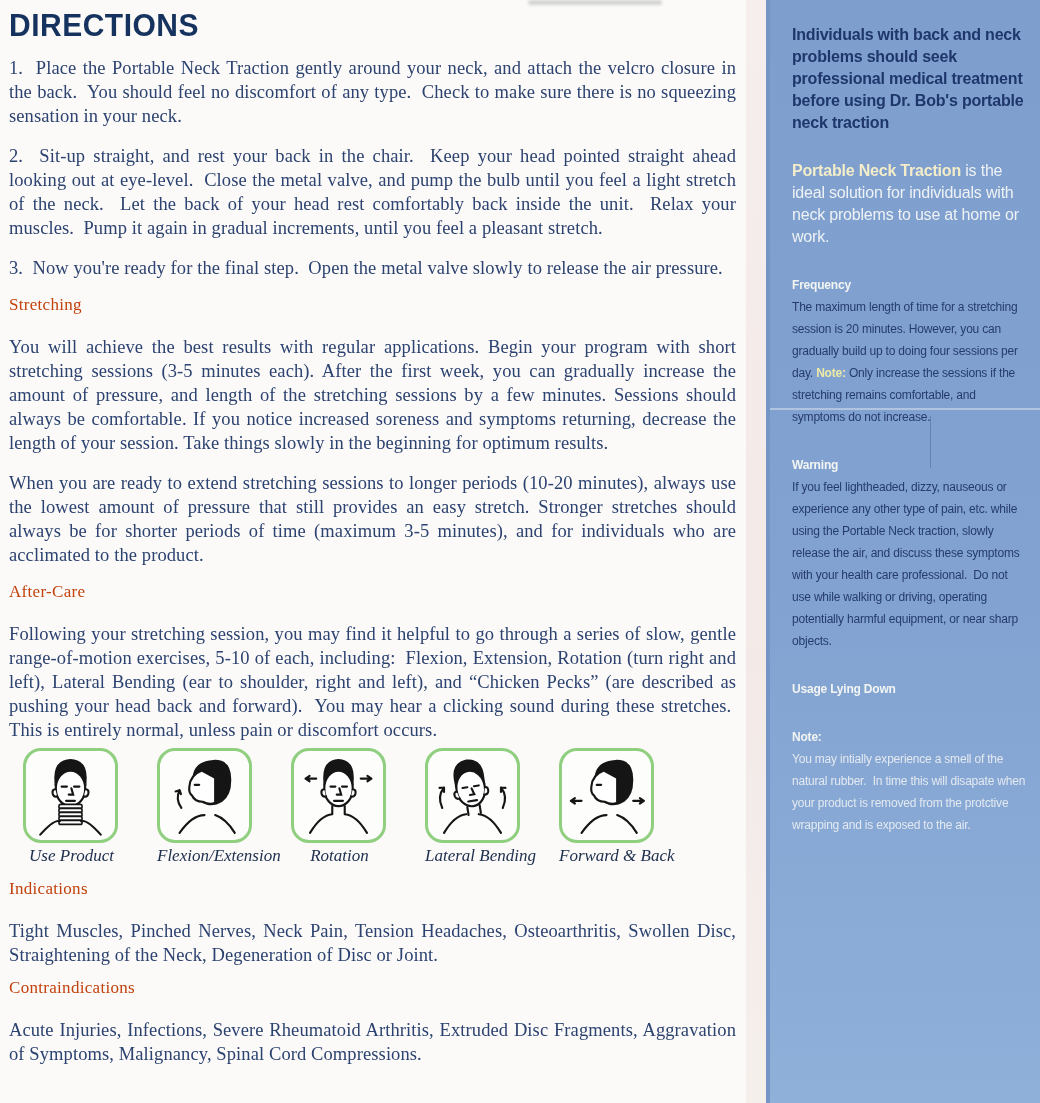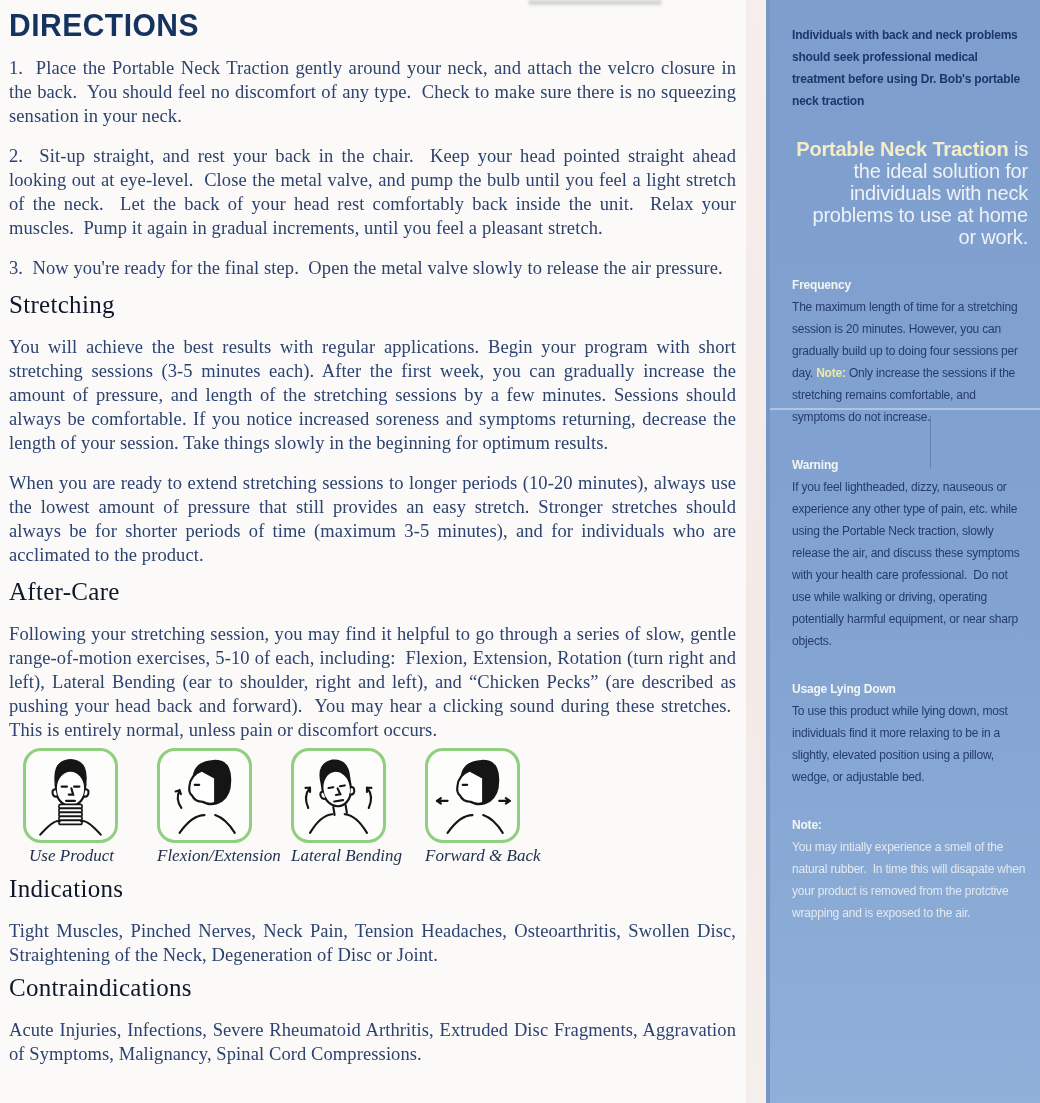--- a/index.html
+++ b/index.html
@@ -33,22 +33,22 @@
     background:rgba(110,112,118,.28);filter:blur(1.5px);border-radius:3px;
   }
   
   .h1{
     font-family:"Liberation Sans", sans-serif;
     font-weight:700;font-size:30px;line-height:32px;
     color:#16335f;letter-spacing:.5px;
     margin:0 0 10px 0;transform:scaleY(1.06);transform-origin:left top;
   }
   .h2{
-    font-size:25px;line-height:29px;font-weight:400;
-    color:#0f172a;margin:6px 0 6px 0;letter-spacing:.3px;
+    font-size:17px;line-height:29px;font-weight:400;
+    color:#c2410c;margin:6px 0 6px 0;letter-spacing:.3px;
   }
   .main p{
     margin:16px 0 10px 0;font-size:18.5px;line-height:24px;
     text-align:justify;letter-spacing:.1px;
   }
   .main p.last{margin-bottom:6px;}
   
   .ex-row{
     display:flex;gap:37px;margin:6px 0 8px 14px;
   }
@@ -57,26 +57,26 @@
     width:95px;height:95px;box-sizing:border-box;
     border:3px solid #8fcf7f;border-radius:18px;background:#fdfdfc;
   }
   .ex-label{
     font-style:italic;font-size:17px;line-height:20px;
     color:#20304f;margin-top:3px;white-space:nowrap;
   }
   .ex svg{display:block;}
   
   .sb-intro{
-    font-weight:700;font-size:12px;line-height:22px;
+    font-weight:700;font-size:16px;line-height:22px;
     color:#1e366b;letter-spacing:-.2px;margin:0 0 26px 0;
   }
   .sb-lead{
-    font-size:20px;line-height:22px;letter-spacing:-.2px;
-    color:#eef2f4;margin:12px 0 26px 0;text-align:right;
+    font-size:16px;line-height:22px;letter-spacing:-.2px;
+    color:#eef2f4;margin:12px 0 26px 0;
   }
   .sb-lead .hl{font-weight:700;color:#f3edc9;}
   .sb-sec{margin:0 0 26px 0;font-size:12px;line-height:22px;letter-spacing:-.2px;}
   .sb-h{font-weight:700;color:#f2f5f2;}
   .sb-b{color:#253b6e;}
   .sb-b .note-lbl{font-weight:700;color:#ece9a6;}
   .sb-sec.light .sb-b{color:#e3e9f0;}
   
   .crease-h{
     position:absolute;left:0;width:274px;height:2px;top:408px;
@@ -136,20 +136,34 @@
             <path d="M47 22 Q34 27 33 40 Q32 47 36 50 Q39 57 48 57 Q56 61 62 58 L62 30 Z" fill="#fff"></path>
             <path d="M39 38 h5"></path>
             <path d="M22 92 Q36 72 50 72 M84 92 Q74 76 62 72"></path>
             <path d="M24 64 Q17 54 22 44 M22 44 l-4.5 1.5 M22 44 l1.5 4.5"></path>
             <path d="M66 22 Q75 26 76 36 M76 36 l2 -4.5 M76 36 l-4.5 -2"></path>
           </svg>
         </div>
         <div class="ex-label">Flexion/Extension</div>
       </div>
 
+      <div class="ex">
+        <div class="ex-box">
+          <svg width="89" height="89" viewBox="0 0 100 100" fill="none" stroke="#151515" stroke-width="2.4" stroke-linecap="round">
+            <path d="M33 34 Q31 10 50 9 Q69 10 67 34 L67 40 Q63 26 50 26 Q37 26 33 40 Z" fill="#151515" stroke="none"></path>
+            <ellipse cx="50" cy="42" rx="16" ry="20" fill="#fff"></ellipse>
+            <path d="M34 43 q-4 0 -3 5 q1 4 5 3 M66 43 q4 0 3 5 q-1 4 -5 3" fill="#fff"></path>
+            <path d="M41 40 h5.5 M54 40 h5.5 M51 42 l2 7 h-5 M45 56 h10"></path>
+            <path d="M43 62 L43 71 M57 62 L57 71 M18 92 Q30 72 43 71 M82 92 Q70 72 57 71"></path>
+            <path d="M25 31 H13 M13 31 l4.5 -3 M13 31 l4.5 3"></path>
+            <path d="M75 31 H87 M87 31 l-4.5 -3 M87 31 l-4.5 3"></path>
+          </svg>
+        </div>
+        <div class="ex-label">Rotation</div>
+      </div>
 
       <div class="ex">
         <div class="ex-box">
           <svg width="89" height="89" viewBox="0 0 100 100" fill="none" stroke="#151515" stroke-width="2.4" stroke-linecap="round">
             <g transform="rotate(-9 50 55)">
               <path d="M33 34 Q31 10 50 9 Q69 10 67 34 L67 40 Q63 26 50 26 Q37 26 33 40 Z" fill="#151515" stroke="none"></path>
               <ellipse cx="50" cy="42" rx="16" ry="20" fill="#fff"></ellipse>
               <path d="M34 43 q-4 0 -3 5 q1 4 5 3 M66 43 q4 0 3 5 q-1 4 -5 3" fill="#fff"></path>
               <path d="M41 40 h5.5 M54 40 h5.5 M51 42 l2 7 h-5 M45 56 h10"></path>
               <path d="M43 62 L43 71 M57 62 L57 71"></path>
@@ -199,21 +213,20 @@
       <div class="sb-b"><span>The maximum length of time for a stretching session is 20 minutes. However, you can gradually build up to doing four sessions per day. </span><span class="note-lbl">Note:</span><span> Only increase the sessions if the stretching remains comfortable, and symptoms do not increase.</span></div>
     </div>
 
     <div class="sb-sec">
       <div class="sb-h">Warning</div>
       <div class="sb-b">If you feel lightheaded, dizzy, nauseous or experience any other type of pain, etc. while using the Portable Neck traction, slowly release the air, and discuss these symptoms with your health care professional.&nbsp; Do not use while walking or driving, operating potentially harmful equipment, or near sharp objects.</div>
     </div>
 
     <div class="sb-sec">
       <div class="sb-h">Usage Lying Down</div>
-      <div class="sb-b">To use this product while lying down, most individuals find it more relaxing to be in a slightly, elevated position using a pillow, wedge, or adjustable bed.</div>
     </div>
 
     <div class="sb-sec light">
       <div class="sb-h">Note:</div>
       <div class="sb-b">You may intially experience a smell of the natural rubber.&nbsp; In time this will disapate when your product is removed from the protctive wrapping and is exposed to the air.</div>
     </div>
 
     <div class="crease-h"></div>
     <div class="crease-v"></div>
   </div>

